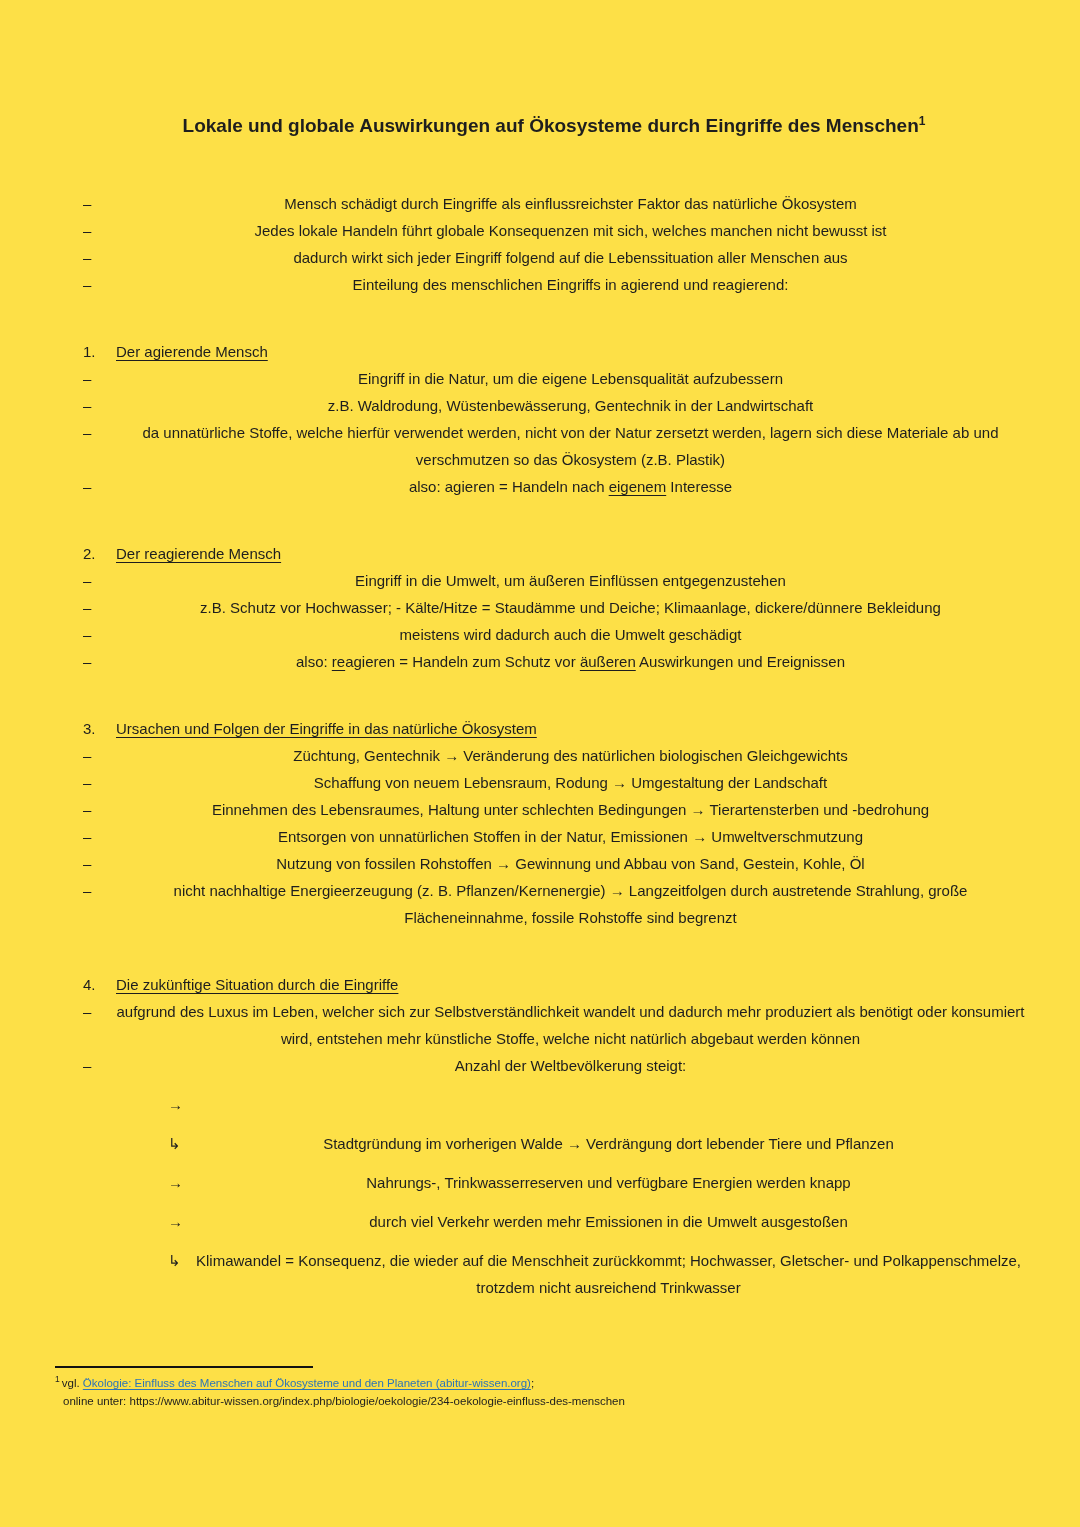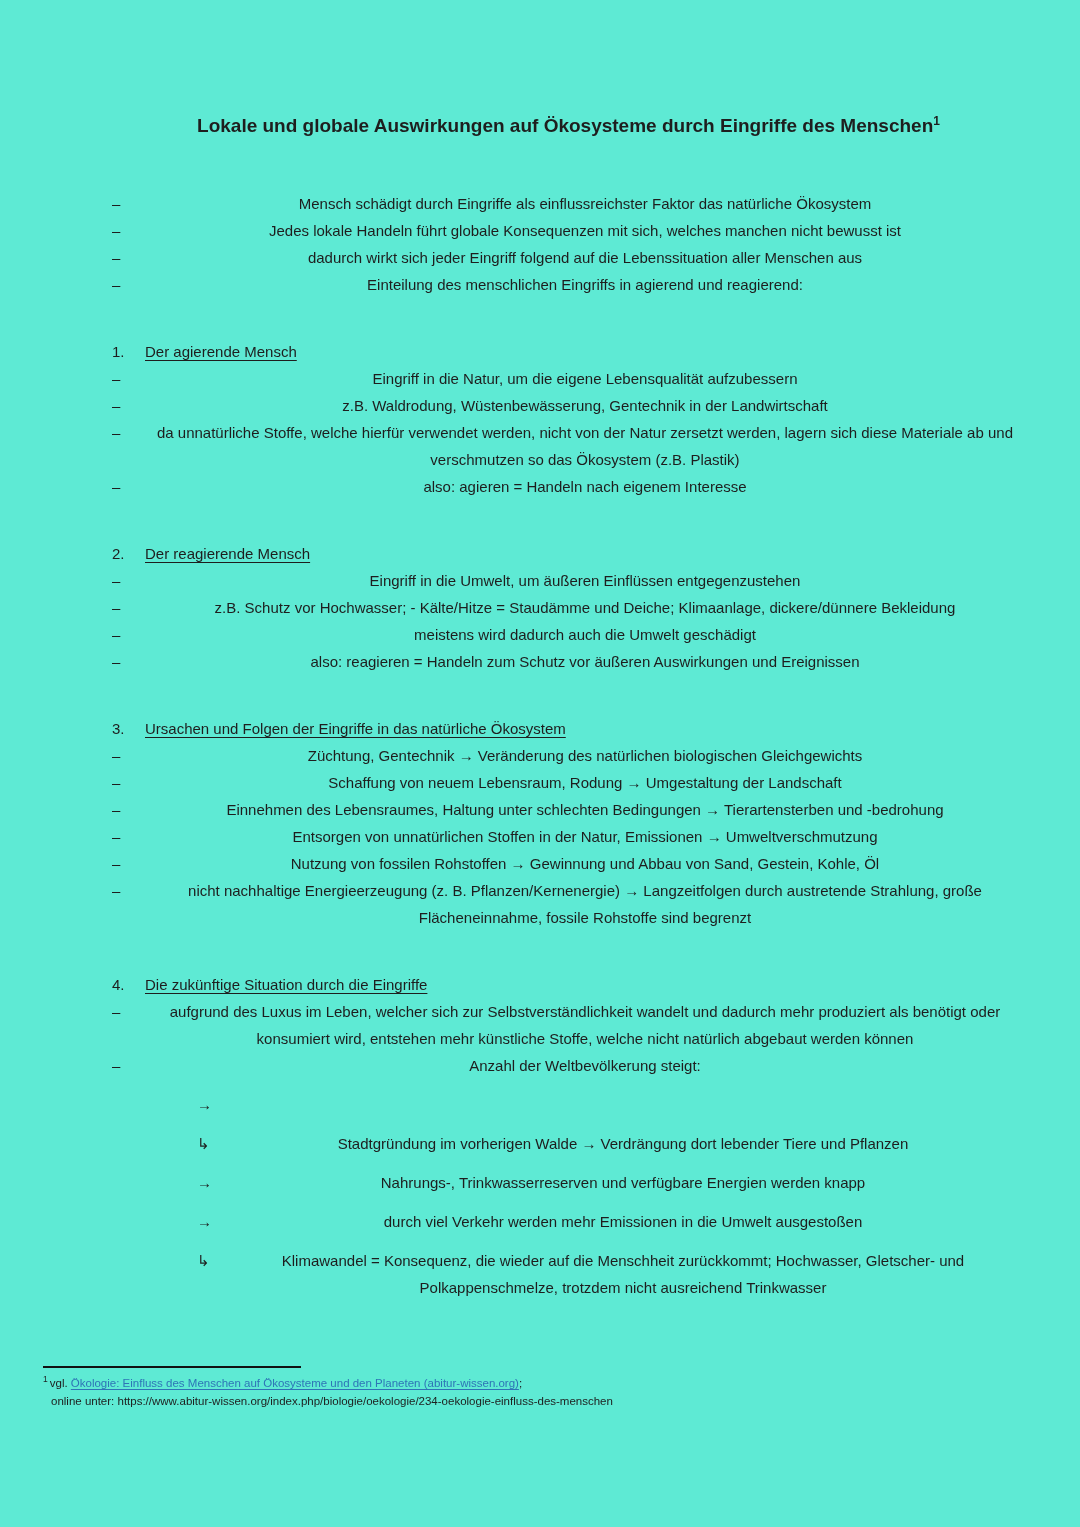--- a/index.html
+++ b/index.html
@@ -3,41 +3,41 @@
 <meta charset="utf-8">
 <style>
   html,body{margin:0;padding:0;background:#ffffff;}
   body{
     width:1080px;height:1527px;
     font-family:"Liberation Sans",sans-serif;
     font-size:15px;line-height:27px;color:#1e1e1e;
   }
   .page{
     position:relative;width:1080px;height:1527px;overflow:hidden;
-    box-sizing:border-box;padding:0 55px 0 112px;background:#5eead4;
+    box-sizing:border-box;padding:0 55px 0 83px;background:#fde047;
   }
   .title{
     margin-top:112px;text-align:center;
     font-size:19px;line-height:28px;font-weight:bold;white-space:nowrap;
   }
   .title sup{font-size:12px;line-height:0;}
   .intro{margin-top:50px;}
   .section{margin-top:40px;}
   .heading-row{display:flex;}
   .heading-row .num{flex:0 0 33px;}
   .heading-row .heading{text-decoration:underline;text-underline-offset:3px;}
   .row{display:flex;}
   .row .marker{flex:0 0 33px;}
   .row .content{flex:1 1 auto;text-align:center;}
   .row.sub{padding-left:85px;margin-top:12px;}
   .row.sub .marker{flex:0 0 24px;}
   .b{font-weight:normal;}
-  .u{text-underline-offset:3px;}
+  .u{text-decoration:underline;text-underline-offset:3px;}
   .footnote{
-    position:absolute;left:43px;top:1366px;width:700px;
+    position:absolute;left:55px;top:1366px;width:700px;
     font-size:11.5px;line-height:18px;color:#1e1e1e;
   }
   .fn-sep{width:258px;border-top:2px solid #111;margin-bottom:6px;}
   .fn-marker{font-size:8.5px;line-height:0;margin-right:2px;}
   .fn-link{color:#2E75B6;text-decoration:underline;text-underline-offset:2px;cursor:pointer;}
   .fn-line2{padding-left:8px;}
 </style>
 </head>
 <body>
 

